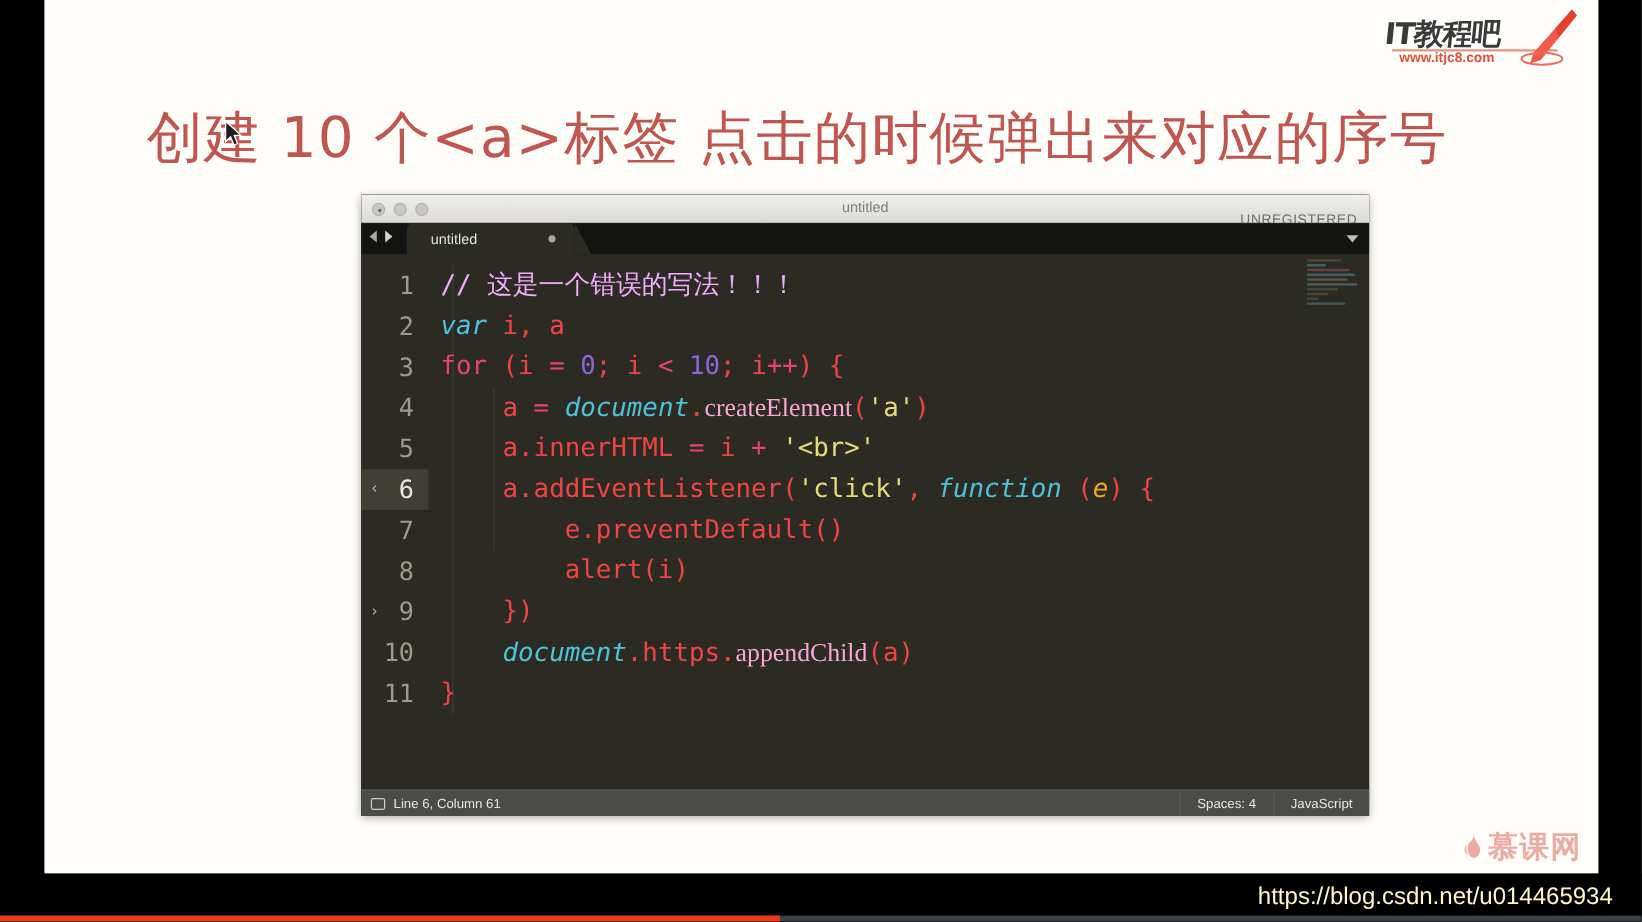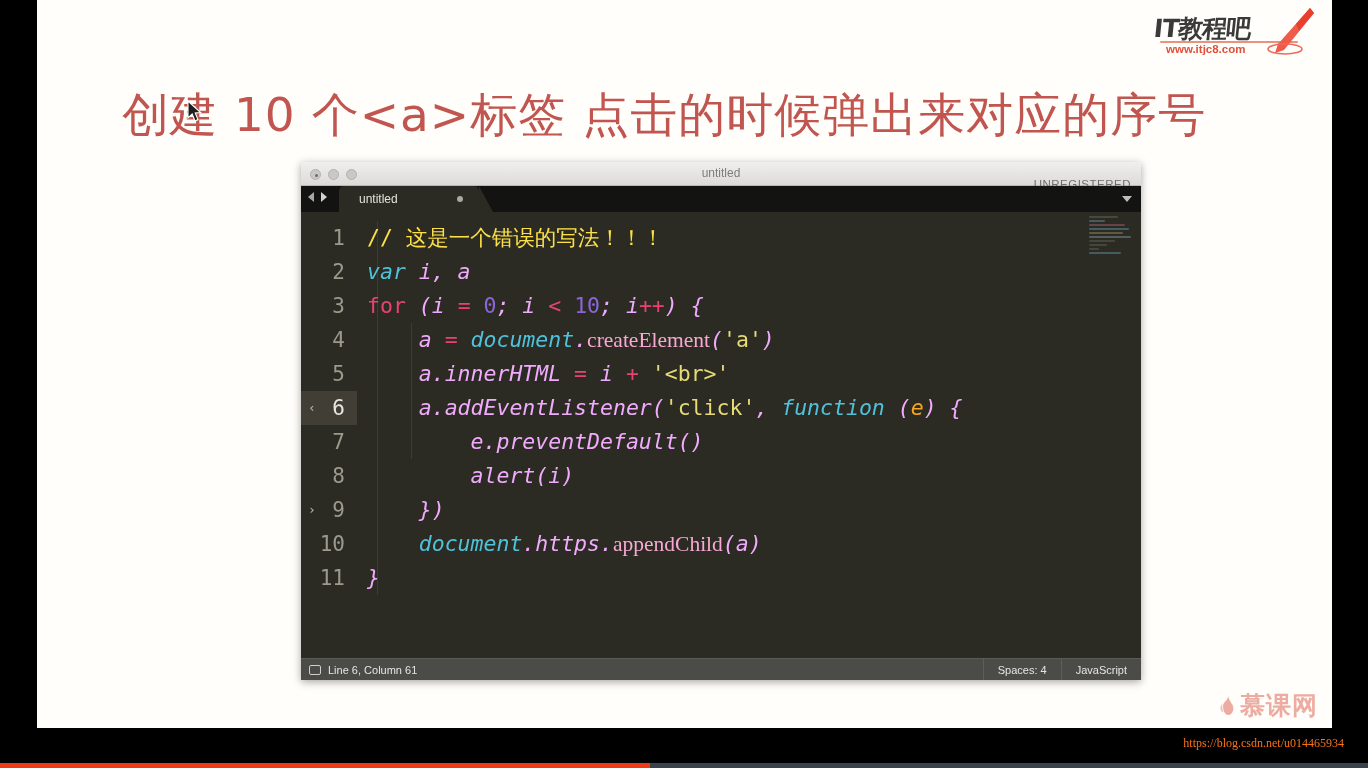--- a/index.html
+++ b/index.html
@@ -129,28 +129,28 @@
     color:#b9b8b0; font-size:13px;
   }
   .gut {
     width:56px; text-align:right; padding-right:12px;
     color:#9b9a8c; font-size:21px; flex:none;
   }
   .cline.active .gut { background:#413f35; color:#e7e6df; }
   .code { padding-left:10px; flex:1; }
 
   
-  .cmt  { color:#fde047; }
+  .cmt  { color:#f0abfc; }
   .kw   { color:#e8436f; }
   .kw-i { color:#4fc1d9; font-style:italic; }
   .num  { color:#8c66d9; }
   .op   { color:#e8436f; }
   .str  { color:#e6db74; }
   .fn   { color:#f9a8d4;font-family:Liberation Serif, serif; }
-  .pln  { color:#f0abfc;font-style:italic; }
+  .pln  { color:#ef4444; }
   .var-i{ color:#4fc1d9; font-style:italic; }
   .param{ color:#f5a623; font-style:italic; }
 
   .indent-guide {
     position:absolute; top:0; bottom:0; width:1px; background:#3d3c32;
   }
 
   .statusbar {
     position:relative; height:22px; background:#4b4b47;
     border-top:1px solid #5b5b56;
@@ -178,21 +178,21 @@
     font-family:"DejaVu Sans",sans-serif; font-size:25px; font-weight:700;
     color:#e06a5a; letter-spacing:1px;
   }
 
   
   #blackbar {
     position:absolute; left:0; bottom:0; width:1368px; height:40px; background:#000;
   }
   #csdn {
     position:absolute; right:24px; top:8px;
-    font-family:Liberation Serif, serif; font-size:12px; color:#f97316;
+    font-family:Liberation Sans, sans-serif; font-size:20px; color:#fef9c3;
   }
   #progress-track {
     position:absolute; left:0; bottom:0; width:1368px; height:5px; background:#39414a;
   }
   #progress-fill {
     position:absolute; left:0; bottom:0; height:5px; background:#ef3a16;
   }
 </style>
 </head>
 <body>

